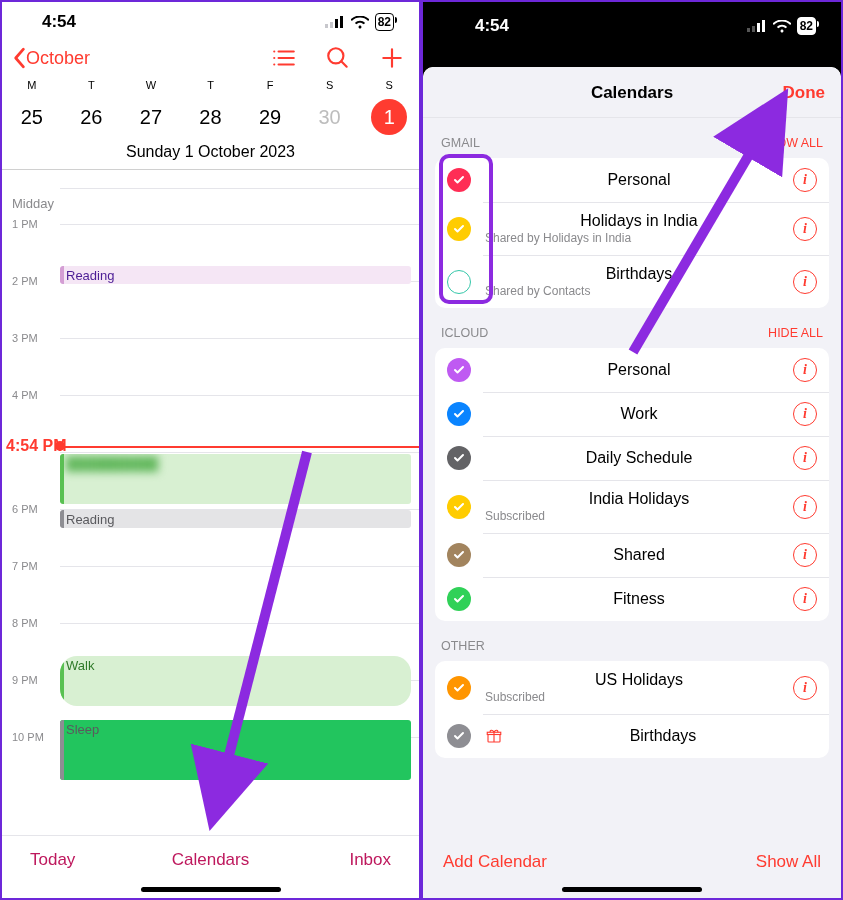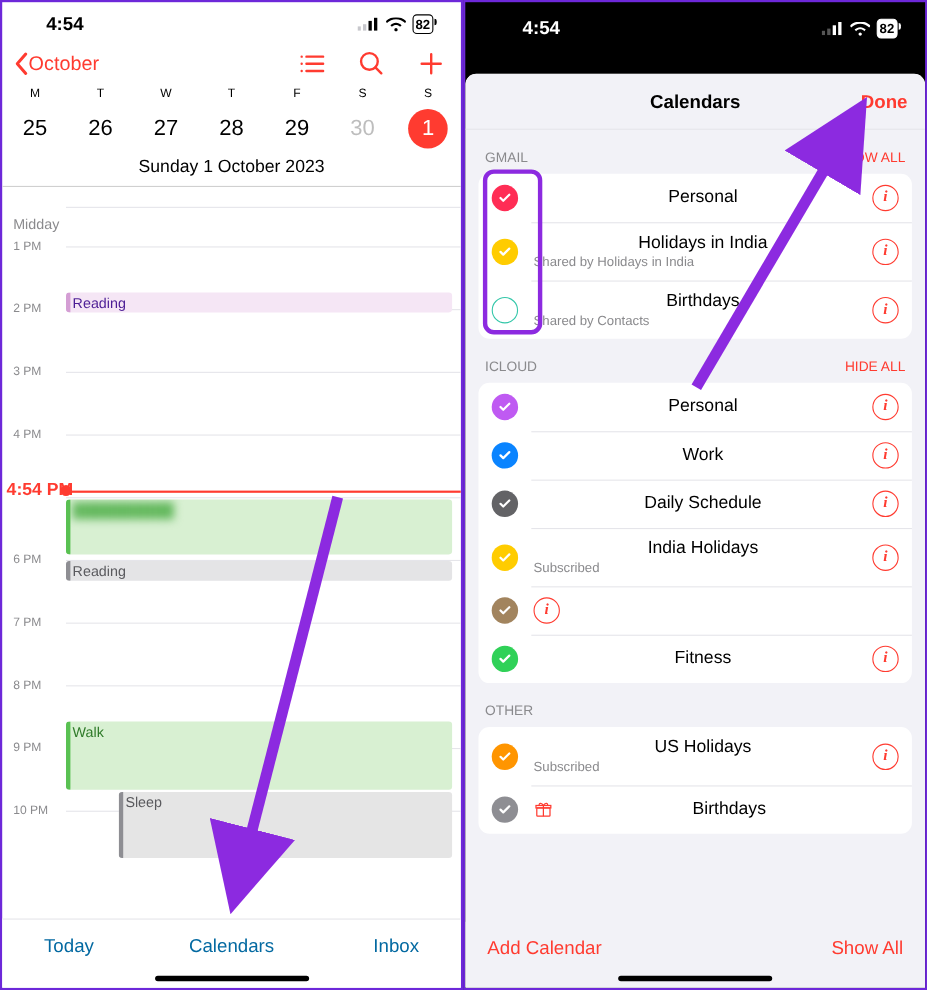--- a/index.html
+++ b/index.html
@@ -38,21 +38,21 @@
   .hour { position:absolute; left:10px; font-size:11px; color:#8a8a8d; transform:translateY(-50%); }
   .hline { position:absolute; left:58px; right:0; height:1px; background:#e5e5ea; }
   .event { position:absolute; left:58px; right:8px; border-radius:3px; display:flex; align-items:flex-start; padding:2px 6px; font-size:13px; overflow:hidden; }
   .event .bar { position:absolute; left:0; top:0; bottom:0; width:4px; border-radius:2px 0 0 2px; }
   .nowline { position:absolute; left:58px; right:0; height:2px; background:#ff3b30; }
   .nowdot { position:absolute; width:10px; height:10px; border-radius:50%; background:#ff3b30; transform:translate(-50%,-50%); left:58px; }
   .nowlabel { position:absolute; left:4px; font-size:16px; color:#ff3b30; font-weight:600; transform:translateY(-50%); }
   .midday { position:absolute; left:10px; font-size:13px; color:#8a8a8d; }
   .blurred { filter: blur(4px); color:#63b85d; }
 
-  .toolbar { position:absolute; bottom:0; left:0; right:0; display:flex; justify-content:space-between; align-items:center; padding:14px 38px 28px; font-size:17px; color:#0369a1; background:#fff; border-top:1px solid #e5e5ea; }
+  .toolbar { position:absolute; bottom:0; left:0; right:0; display:flex; justify-content:space-between; align-items:center; padding:14px 28px 28px; font-size:17px; color:#be185d; background:#fff; border-top:1px solid #e5e5ea; }
   .toolbar .center { position:absolute; left:50%; transform:translateX(-50%); }
   .homebar { position:absolute; left:50%; bottom:6px; transform:translateX(-50%); width:140px; height:5px; background:#000; border-radius:3px; }
 
   
   .sheet-bg { position:absolute; inset:0; background:#f2f2f7; border-radius:10px 10px 0 0; }
   .sheet-header { position:relative; padding:16px 16px 14px; text-align:center; border-bottom:1px solid #e5e5ea; }
   .sheet-title { font-size:17px; font-weight:600; }
   .done { position:absolute; right:16px; top:16px; font-size:17px; font-weight:600; color:#ff3b30; }
 
   .section-hdr { display:flex; justify-content:space-between; align-items:center; padding:18px 18px 8px 18px; font-size:12.5px; color:#8a8a8d; }
@@ -182,26 +182,26 @@
     <div class="event" style="top:284px;height:50px;background:#d8f0d2;">
         <div class="bar" style="background:#59c152"></div>
         <span class="blurred">██████████</span>
       </div>
 
     <div class="event" style="top:340px;height:18px;background:#e4e4e6;color:#5a5a5e;">
         <div class="bar" style="background:#8e8e93"></div>
         <span>Reading</span>
       </div>
 
-    <div class="event" style="top:486px;height:62px;background:#d8f0d2;color:#2f7a29;">
+    <div class="event" style="top:486px;height:50px;background:#d8f0d2;color:#2f7a29;border-radius:17px;">
         <div class="bar" style="background:#59c152"></div>
         <span>Walk</span>
       </div>
 
-    <div class="event" style="top:550px;height:60px;background:#e5e5e5;color:#5a5a5e;margin-left:48px;">
+    <div class="event" style="top:550px;height:60px;background:#22c55e;color:#5a5a5e;">
         <div class="bar" style="background:#8e8e93"></div>
         <span>Sleep</span>
       </div>
   </div>
 
   <div class="toolbar">
     <span>Today</span>
     <span class="center">Calendars</span>
     <span>Inbox</span>
   </div>
@@ -332,20 +332,23 @@
                 <div class="rowsub">Subscribed</div>
               </div>
               <span class="info">i</span>
             </div>
           <div class="row">
               <span class="chk" style="background:#a2845e">
                 <svg viewBox="0 0 14 14">
                   <path d="M3 7l2.5 2.5L11 4" stroke="#fff" stroke-width="2" fill="none" stroke-linecap="round" stroke-linejoin="round"></path>
                 </svg>
               </span>
+              <div class="rowtext">
+                <div class="rowtitle">Shared</div>
+              </div>
               <span class="info">i</span>
             </div>
           <div class="row">
               <span class="chk" style="background:#30d158">
                 <svg viewBox="0 0 14 14">
                   <path d="M3 7l2.5 2.5L11 4" stroke="#fff" stroke-width="2" fill="none" stroke-linecap="round" stroke-linejoin="round"></path>
                 </svg>
               </span>
               <div class="rowtext">
                 <div class="rowtitle">Fitness</div>

